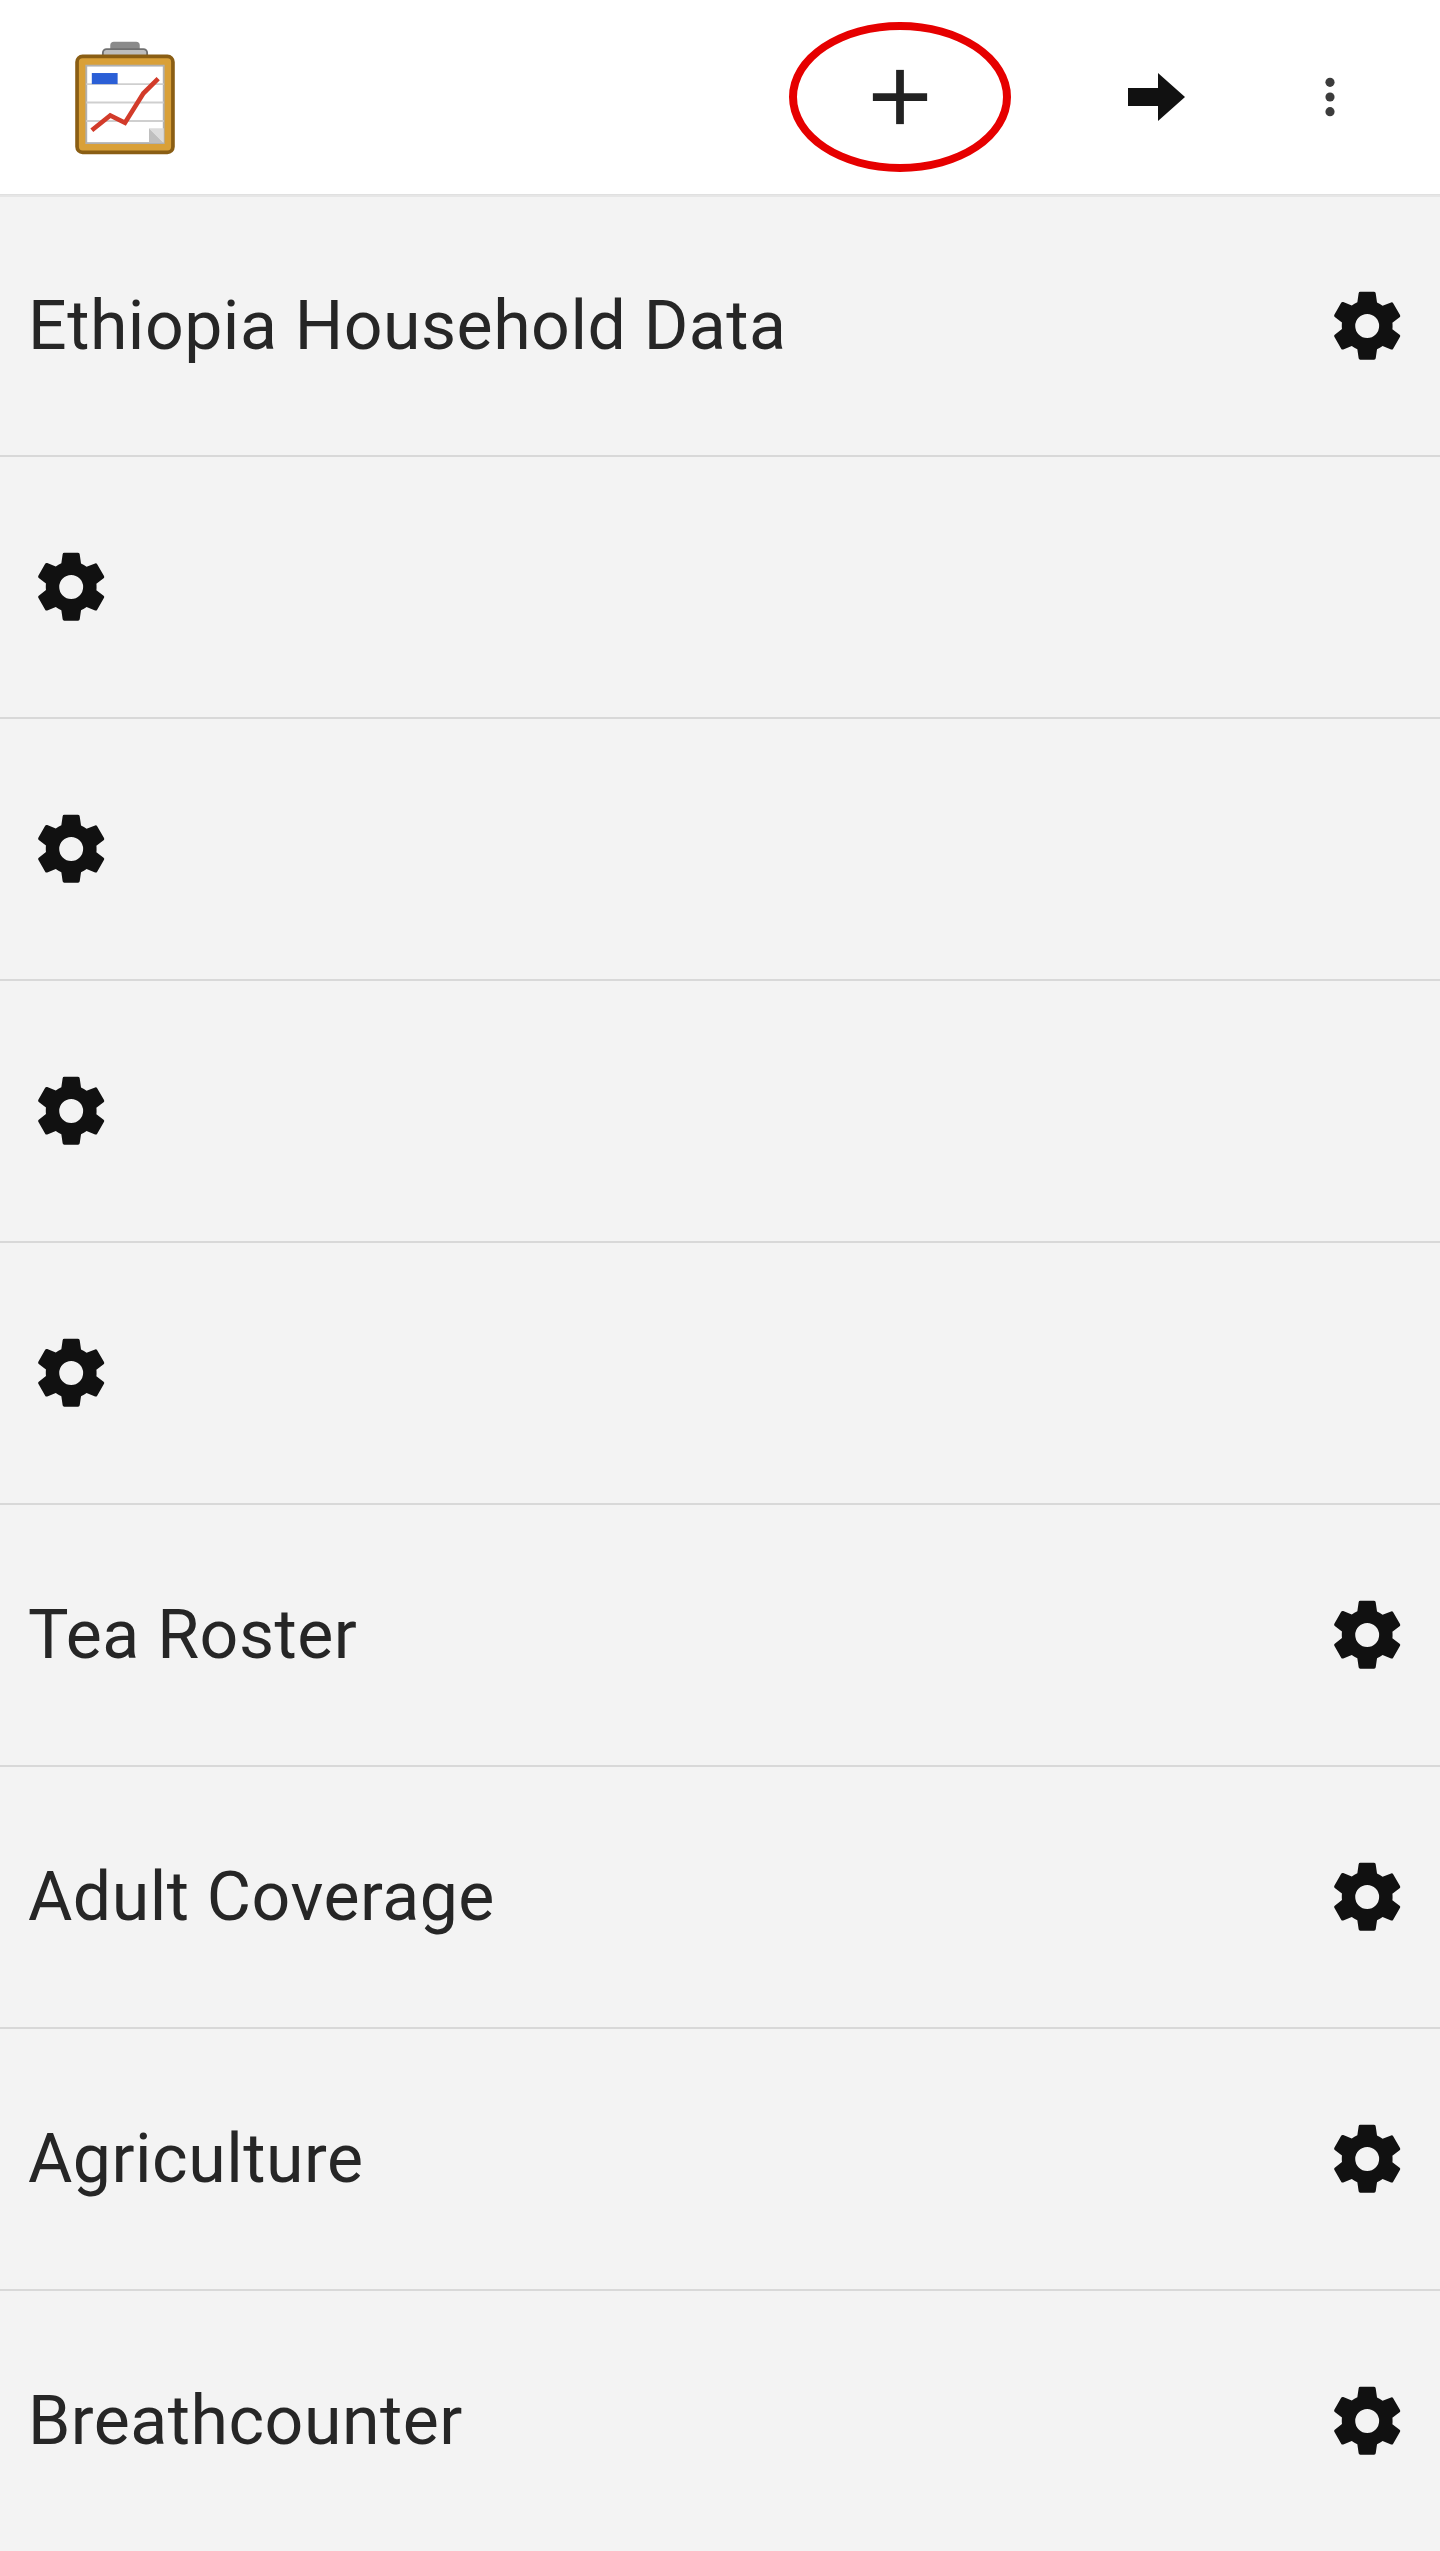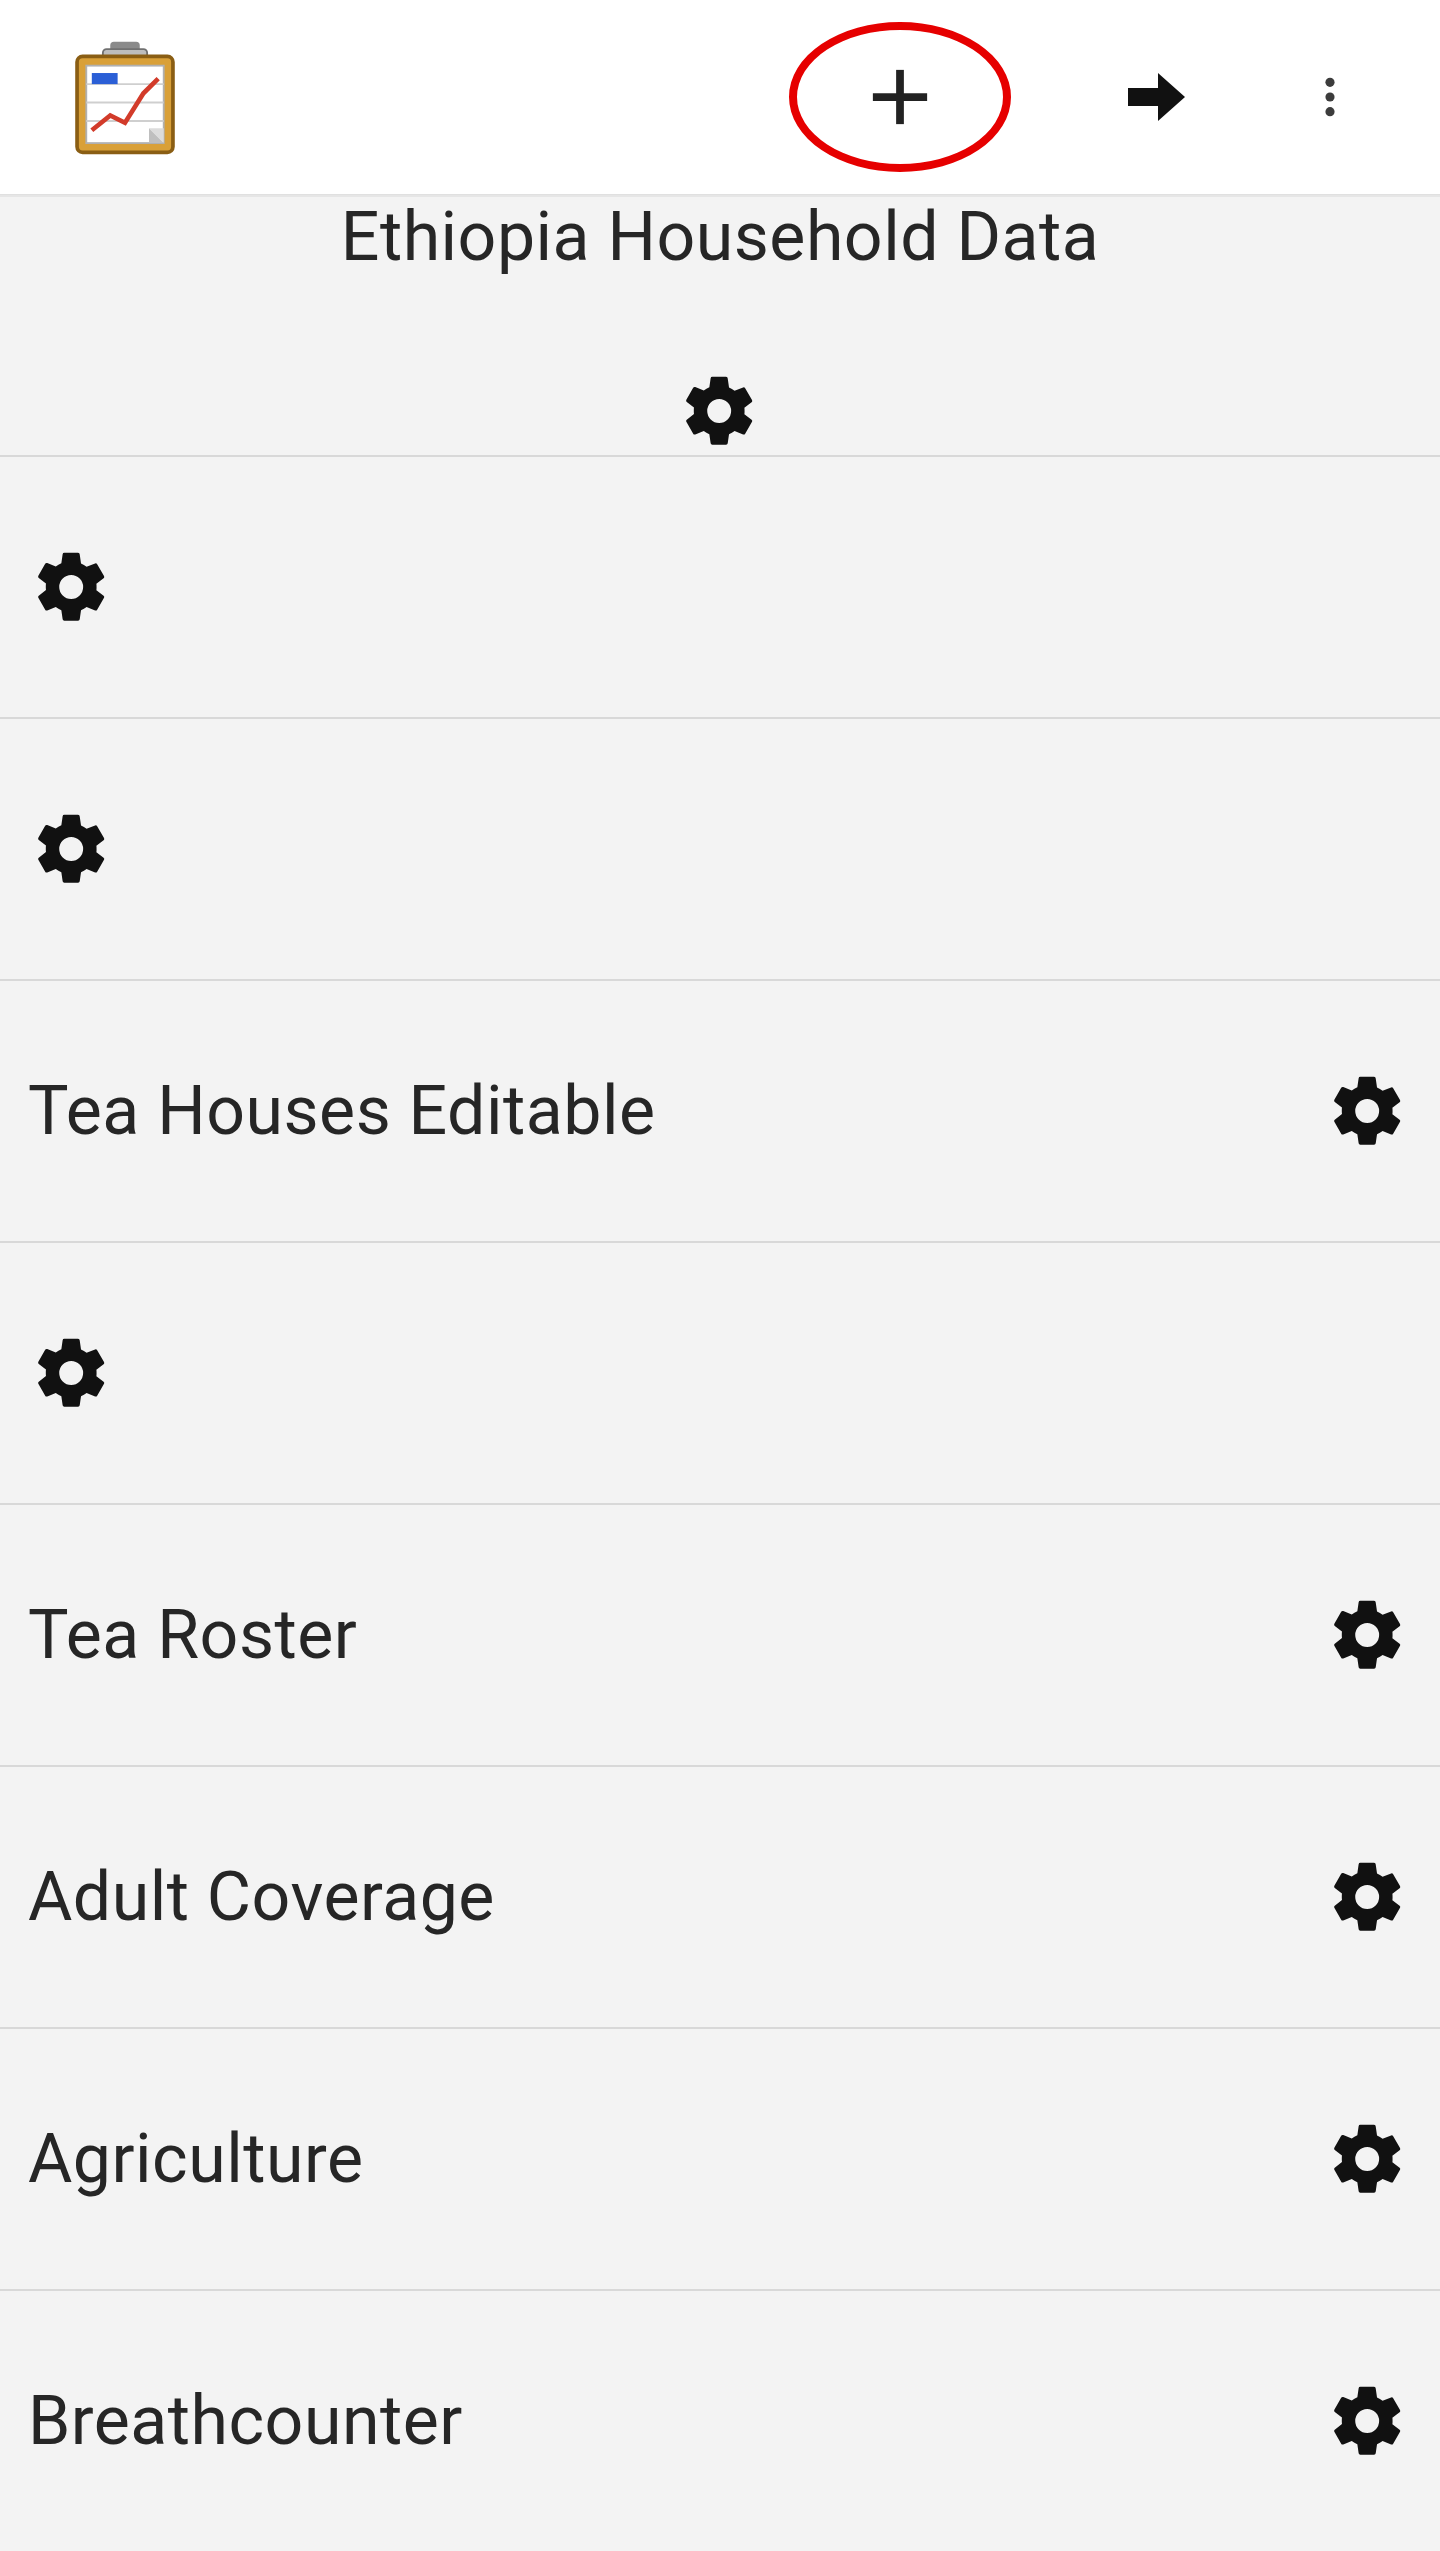--- a/index.html
+++ b/index.html
@@ -69,21 +69,21 @@
   }
   .list-item {
     display: flex;
     align-items: center;
     justify-content: space-between;
     padding: 0 28px;
     height: 262px;
     border-bottom: 2px solid #d8d8d8;
     background: #f3f3f3;
   }
-  .list-item:first-child { border-top: 2px solid #e6e6e6; flex-direction: column; }
+  .list-item:first-child { border-top: 2px solid #e6e6e6; }
   .list-item .label {
     font-size: 68px;
     font-weight: 400;
     color: #262626;
     letter-spacing: 0.5px;
   }
   .gear-btn {
     width: 88px;
     height: 88px;
     display:flex;
@@ -174,21 +174,20 @@
 
   <div class="list-item">
     <span class="gear-btn">
       <svg class="gear-svg" viewBox="0 0 24 24" width="82" height="82">
           <path d="M19.14,12.94a7.14,7.14,0,0,0,.05-.94,7.14,7.14,0,0,0-.05-.94l2.11-1.65a.5.5,0,0,0,.12-.64l-2-3.46a.5.5,0,0,0-.61-.22l-2.49,1a7,7,0,0,0-1.63-.94l-.38-2.65A.5.5,0,0,0,13.76,2H9.76a.5.5,0,0,0-.5.42L8.88,5.07a7,7,0,0,0-1.63.94l-2.49-1a.5.5,0,0,0-.61.22l-2,3.46a.5.5,0,0,0,.12.64L4.38,11a7.14,7.14,0,0,0-.05.94,7.14,7.14,0,0,0,.05.94L2.27,14.53a.5.5,0,0,0-.12.64l2,3.46a.5.5,0,0,0,.61.22l2.49-1a7,7,0,0,0,1.63.94l.38,2.65a.5.5,0,0,0,.5.42h4a.5.5,0,0,0,.5-.42l.38-2.65a7,7,0,0,0,1.63-.94l2.49,1a.5.5,0,0,0,.61-.22l2-3.46a.5.5,0,0,0-.12-.64ZM11.76,15.5A3.5,3.5,0,1,1,15.26,12,3.5,3.5,0,0,1,11.76,15.5Z"></path>
         </svg>
     </span>
   </div>
 
   <div class="list-item">
-    <span class="label">Tea Houses Editable</span>
     <span class="gear-btn">
       <svg class="gear-svg" viewBox="0 0 24 24" width="82" height="82">
           <path d="M19.14,12.94a7.14,7.14,0,0,0,.05-.94,7.14,7.14,0,0,0-.05-.94l2.11-1.65a.5.5,0,0,0,.12-.64l-2-3.46a.5.5,0,0,0-.61-.22l-2.49,1a7,7,0,0,0-1.63-.94l-.38-2.65A.5.5,0,0,0,13.76,2H9.76a.5.5,0,0,0-.5.42L8.88,5.07a7,7,0,0,0-1.63.94l-2.49-1a.5.5,0,0,0-.61.22l-2,3.46a.5.5,0,0,0,.12.64L4.38,11a7.14,7.14,0,0,0-.05.94,7.14,7.14,0,0,0,.05.94L2.27,14.53a.5.5,0,0,0-.12.64l2,3.46a.5.5,0,0,0,.61.22l2.49-1a7,7,0,0,0,1.63.94l.38,2.65a.5.5,0,0,0,.5.42h4a.5.5,0,0,0,.5-.42l.38-2.65a7,7,0,0,0,1.63-.94l2.49,1a.5.5,0,0,0,.61-.22l2-3.46a.5.5,0,0,0-.12-.64ZM11.76,15.5A3.5,3.5,0,1,1,15.26,12,3.5,3.5,0,0,1,11.76,15.5Z"></path>
         </svg>
     </span>
   </div>
 
   <div class="list-item">
     <span class="gear-btn">
       <svg class="gear-svg" viewBox="0 0 24 24" width="82" height="82">

